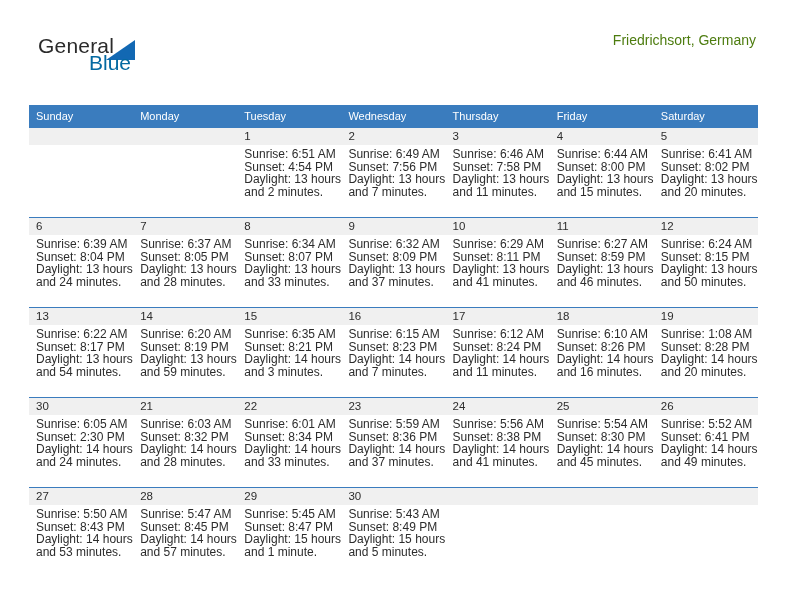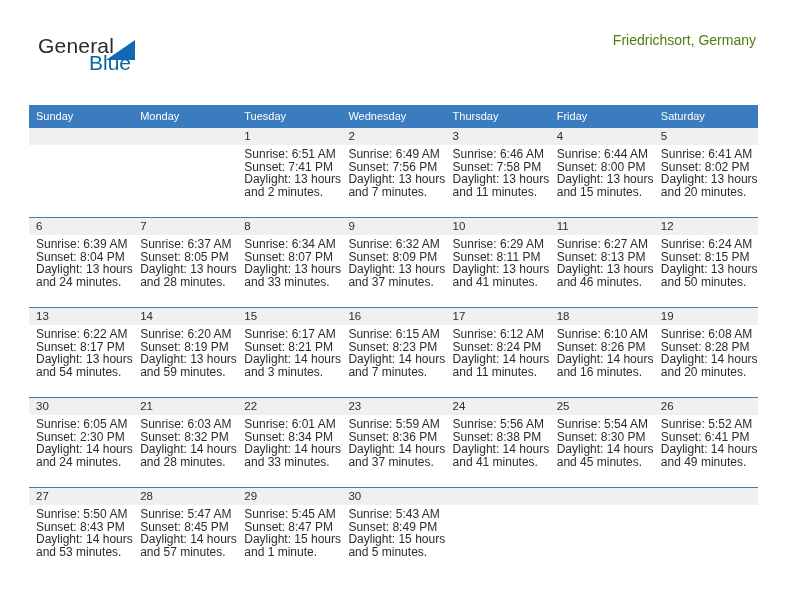--- a/index.html
+++ b/index.html
@@ -187,21 +187,21 @@
           <td class="empty">
             <div class="cell-inner">
               <div class="daynum-band"></div>
             </div>
           </td>
           <td>
             <div class="cell-inner">
               <div class="daynum-band">1</div>
               <div class="info">
                 <div>Sunrise: 6:51 AM</div>
-                <div>Sunset: 7:41 PM</div>
+                <div>Sunset: 4:54 PM</div>
                 <div>Daylight: 13 hours</div>
                 <div>and 2 minutes.</div>
               </div>
             </div>
           </td>
           <td>
             <div class="cell-inner">
               <div class="daynum-band">2</div>
               <div class="info">
                 <div>Sunrise: 6:49 AM</div>
@@ -299,21 +299,21 @@
                 <div>Daylight: 13 hours</div>
                 <div>and 41 minutes.</div>
               </div>
             </div>
           </td>
           <td>
             <div class="cell-inner">
               <div class="daynum-band">11</div>
               <div class="info">
                 <div>Sunrise: 6:27 AM</div>
-                <div>Sunset: 8:13 PM</div>
+                <div>Sunset: 8:59 PM</div>
                 <div>Daylight: 13 hours</div>
                 <div>and 46 minutes.</div>
               </div>
             </div>
           </td>
           <td>
             <div class="cell-inner">
               <div class="daynum-band">12</div>
               <div class="info">
                 <div>Sunrise: 6:24 AM</div>
@@ -344,21 +344,21 @@
                 <div>Sunset: 8:19 PM</div>
                 <div>Daylight: 13 hours</div>
                 <div>and 59 minutes.</div>
               </div>
             </div>
           </td>
           <td>
             <div class="cell-inner">
               <div class="daynum-band">15</div>
               <div class="info">
-                <div>Sunrise: 6:17 AM</div>
+                <div>Sunrise: 6:35 AM</div>
                 <div>Sunset: 8:21 PM</div>
                 <div>Daylight: 14 hours</div>
                 <div>and 3 minutes.</div>
               </div>
             </div>
           </td>
           <td>
             <div class="cell-inner">
               <div class="daynum-band">16</div>
               <div class="info">
@@ -388,21 +388,21 @@
                 <div>Sunset: 8:26 PM</div>
                 <div>Daylight: 14 hours</div>
                 <div>and 16 minutes.</div>
               </div>
             </div>
           </td>
           <td>
             <div class="cell-inner">
               <div class="daynum-band">19</div>
               <div class="info">
-                <div>Sunrise: 6:08 AM</div>
+                <div>Sunrise: 1:08 AM</div>
                 <div>Sunset: 8:28 PM</div>
                 <div>Daylight: 14 hours</div>
                 <div>and 20 minutes.</div>
               </div>
             </div>
           </td>
         </tr>
         <tr class="week-row">
           <td>
             <div class="cell-inner">

